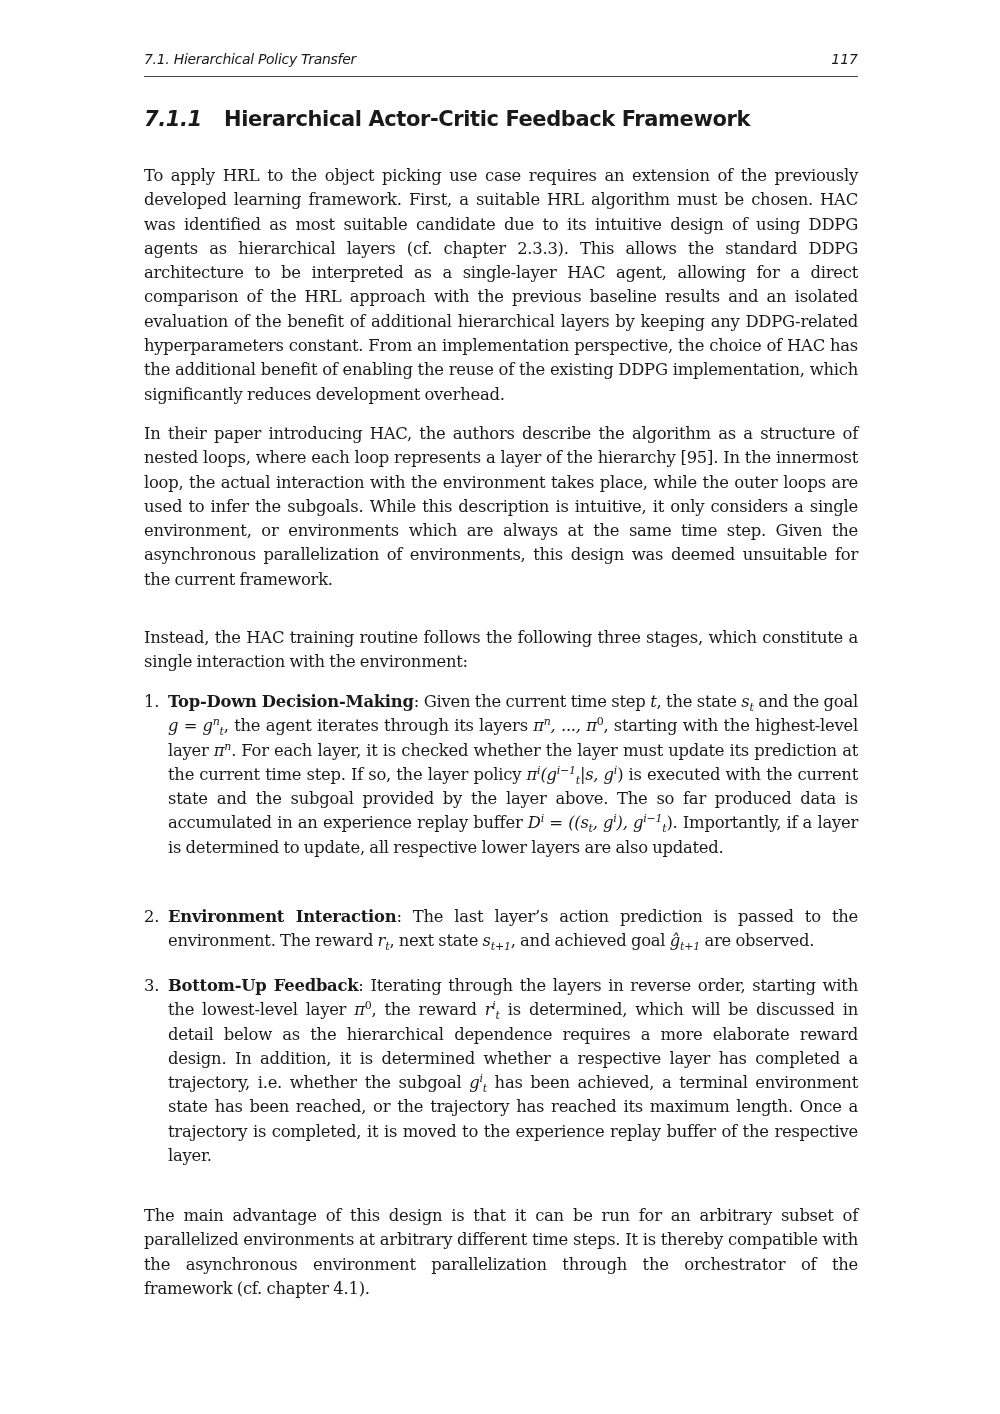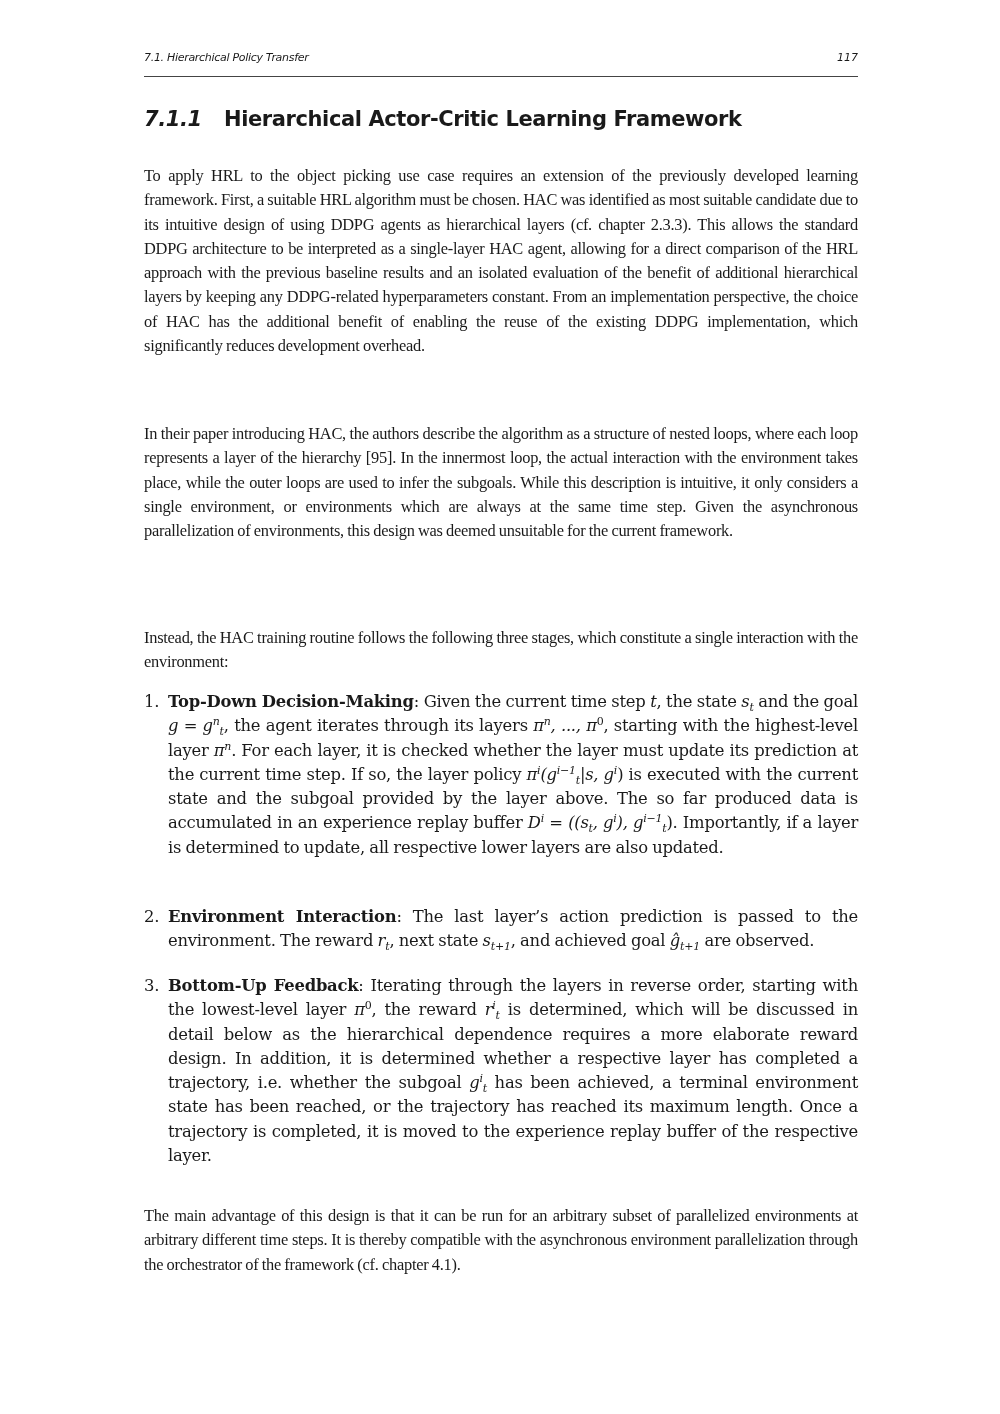--- a/index.html
+++ b/index.html
@@ -1,35 +1,35 @@
 <!DOCTYPE html>
 <html><head>
 <meta charset="utf-8">
 <style>
   html, body { margin: 0; padding: 0; background: #ffffff; }
   body { width: 1000px; height: 1414px; position: relative; overflow: hidden; color: #1a1a1a; }
   .page { position: absolute; left: 144px; top: 0; width: 714px; }
   .running-head {
     position: absolute; top: 50px; left: 0; width: 714px; height: 26px;
     border-bottom: 1px solid #444;
-    font-family: "DejaVu Sans", sans-serif; font-style: italic; font-size: 11px; text-align: right;
+    font-family: "DejaVu Sans", sans-serif; font-style: italic; font-size: 14px; text-align: right;
   }
   .running-head .left { position: absolute; left: 0; top: 1px; letter-spacing: -0.3px; }
   .running-head .right { position: absolute; right: 0; top: 1px; margin-left: 28px; }
   .section-title {
     position: absolute; top: 107px; left: 0; width: 714px;
     font-family: "DejaVu Sans", sans-serif; font-weight: bold; font-size: 21px; letter-spacing: -0.4px;
   }
   .section-title .num { display: inline-block; width: 80px; font-style: italic; }
   .body-text {
     font-family: "DejaVu Serif", serif; font-size: 16.4px; line-height: 24.3px;
     text-align: justify; hyphens: auto; letter-spacing: -0.25px; word-spacing: -0.5px;
   }
   p { margin: 0; }
-  .para { position: absolute; left: 0; width: 714px; font-family: Liberation Serif, serif; }
+  .para { position: absolute; left: 0; width: 714px; }
   .p1 { top: 164px; }
   .p2 { top: 422px; }
   .p3 { top: 606px; margin-top: 20px; }
   .list { position: absolute; left: 0; width: 714px; margin: 0; padding: 0; list-style: none; }
   .item { position: absolute; left: 0; width: 714px; }
   .item .marker { position: absolute; left: 0; top: 0; width: 24px; }
   .item .content { margin-left: 24px; width: 690px; }
   .i1 { top: 690px; }
   .i2 { top: 905px; }
   .i3 { top: 974px; }
@@ -42,21 +42,21 @@
 <body>
 
 <div class="page">
 
   <div class="running-head">
     <span class="left">7.1.  Hierarchical Policy Transfer</span>
     <span class="right">117</span>
   </div>
 
   <div class="section-title">
-    <span class="num">7.1.1</span><span>Hierarchical Actor-Critic Learning Framework</span>
+    <span class="num">7.1.1</span><span>Hierarchical Actor-Critic Feedback Framework</span>
   </div>
 
   <p class="para body-text p1">To apply HRL to the object picking use case requires an extension of the previously developed learning framework.  First, a suitable HRL algorithm must be chosen. HAC was identified as most suitable candidate due to its intuitive design of using DDPG agents as hierarchical layers (cf.  chapter 2.3.3).  This allows the standard DDPG architecture to be interpreted as a single-layer HAC agent, allowing for a direct comparison of the HRL approach with the previous baseline results and an isolated evaluation of the benefit of additional hierarchical layers by keeping any DDPG-related hyperparameters constant. From an implementation perspective, the choice of HAC has the additional benefit of enabling the reuse of the existing DDPG implementation, which significantly reduces development overhead.</p>
   <p class="para body-text p2">In their paper introducing HAC, the authors describe the algorithm as a structure of nested loops, where each loop represents a layer of the hierarchy [95].  In the innermost loop, the actual interaction with the environment takes place, while the outer loops are used to infer the subgoals.  While this description is intuitive, it only considers a single environment, or environments which are always at the same time step.  Given the asynchronous parallelization of environments, this design was deemed unsuitable for the current framework.</p>
   <p class="para body-text p3">Instead, the HAC training routine follows the following three stages, which constitute a single interaction with the environment:</p>
 
   <div class="list body-text">
 
     <div class="item i1">
       <span class="marker">1.</span>

